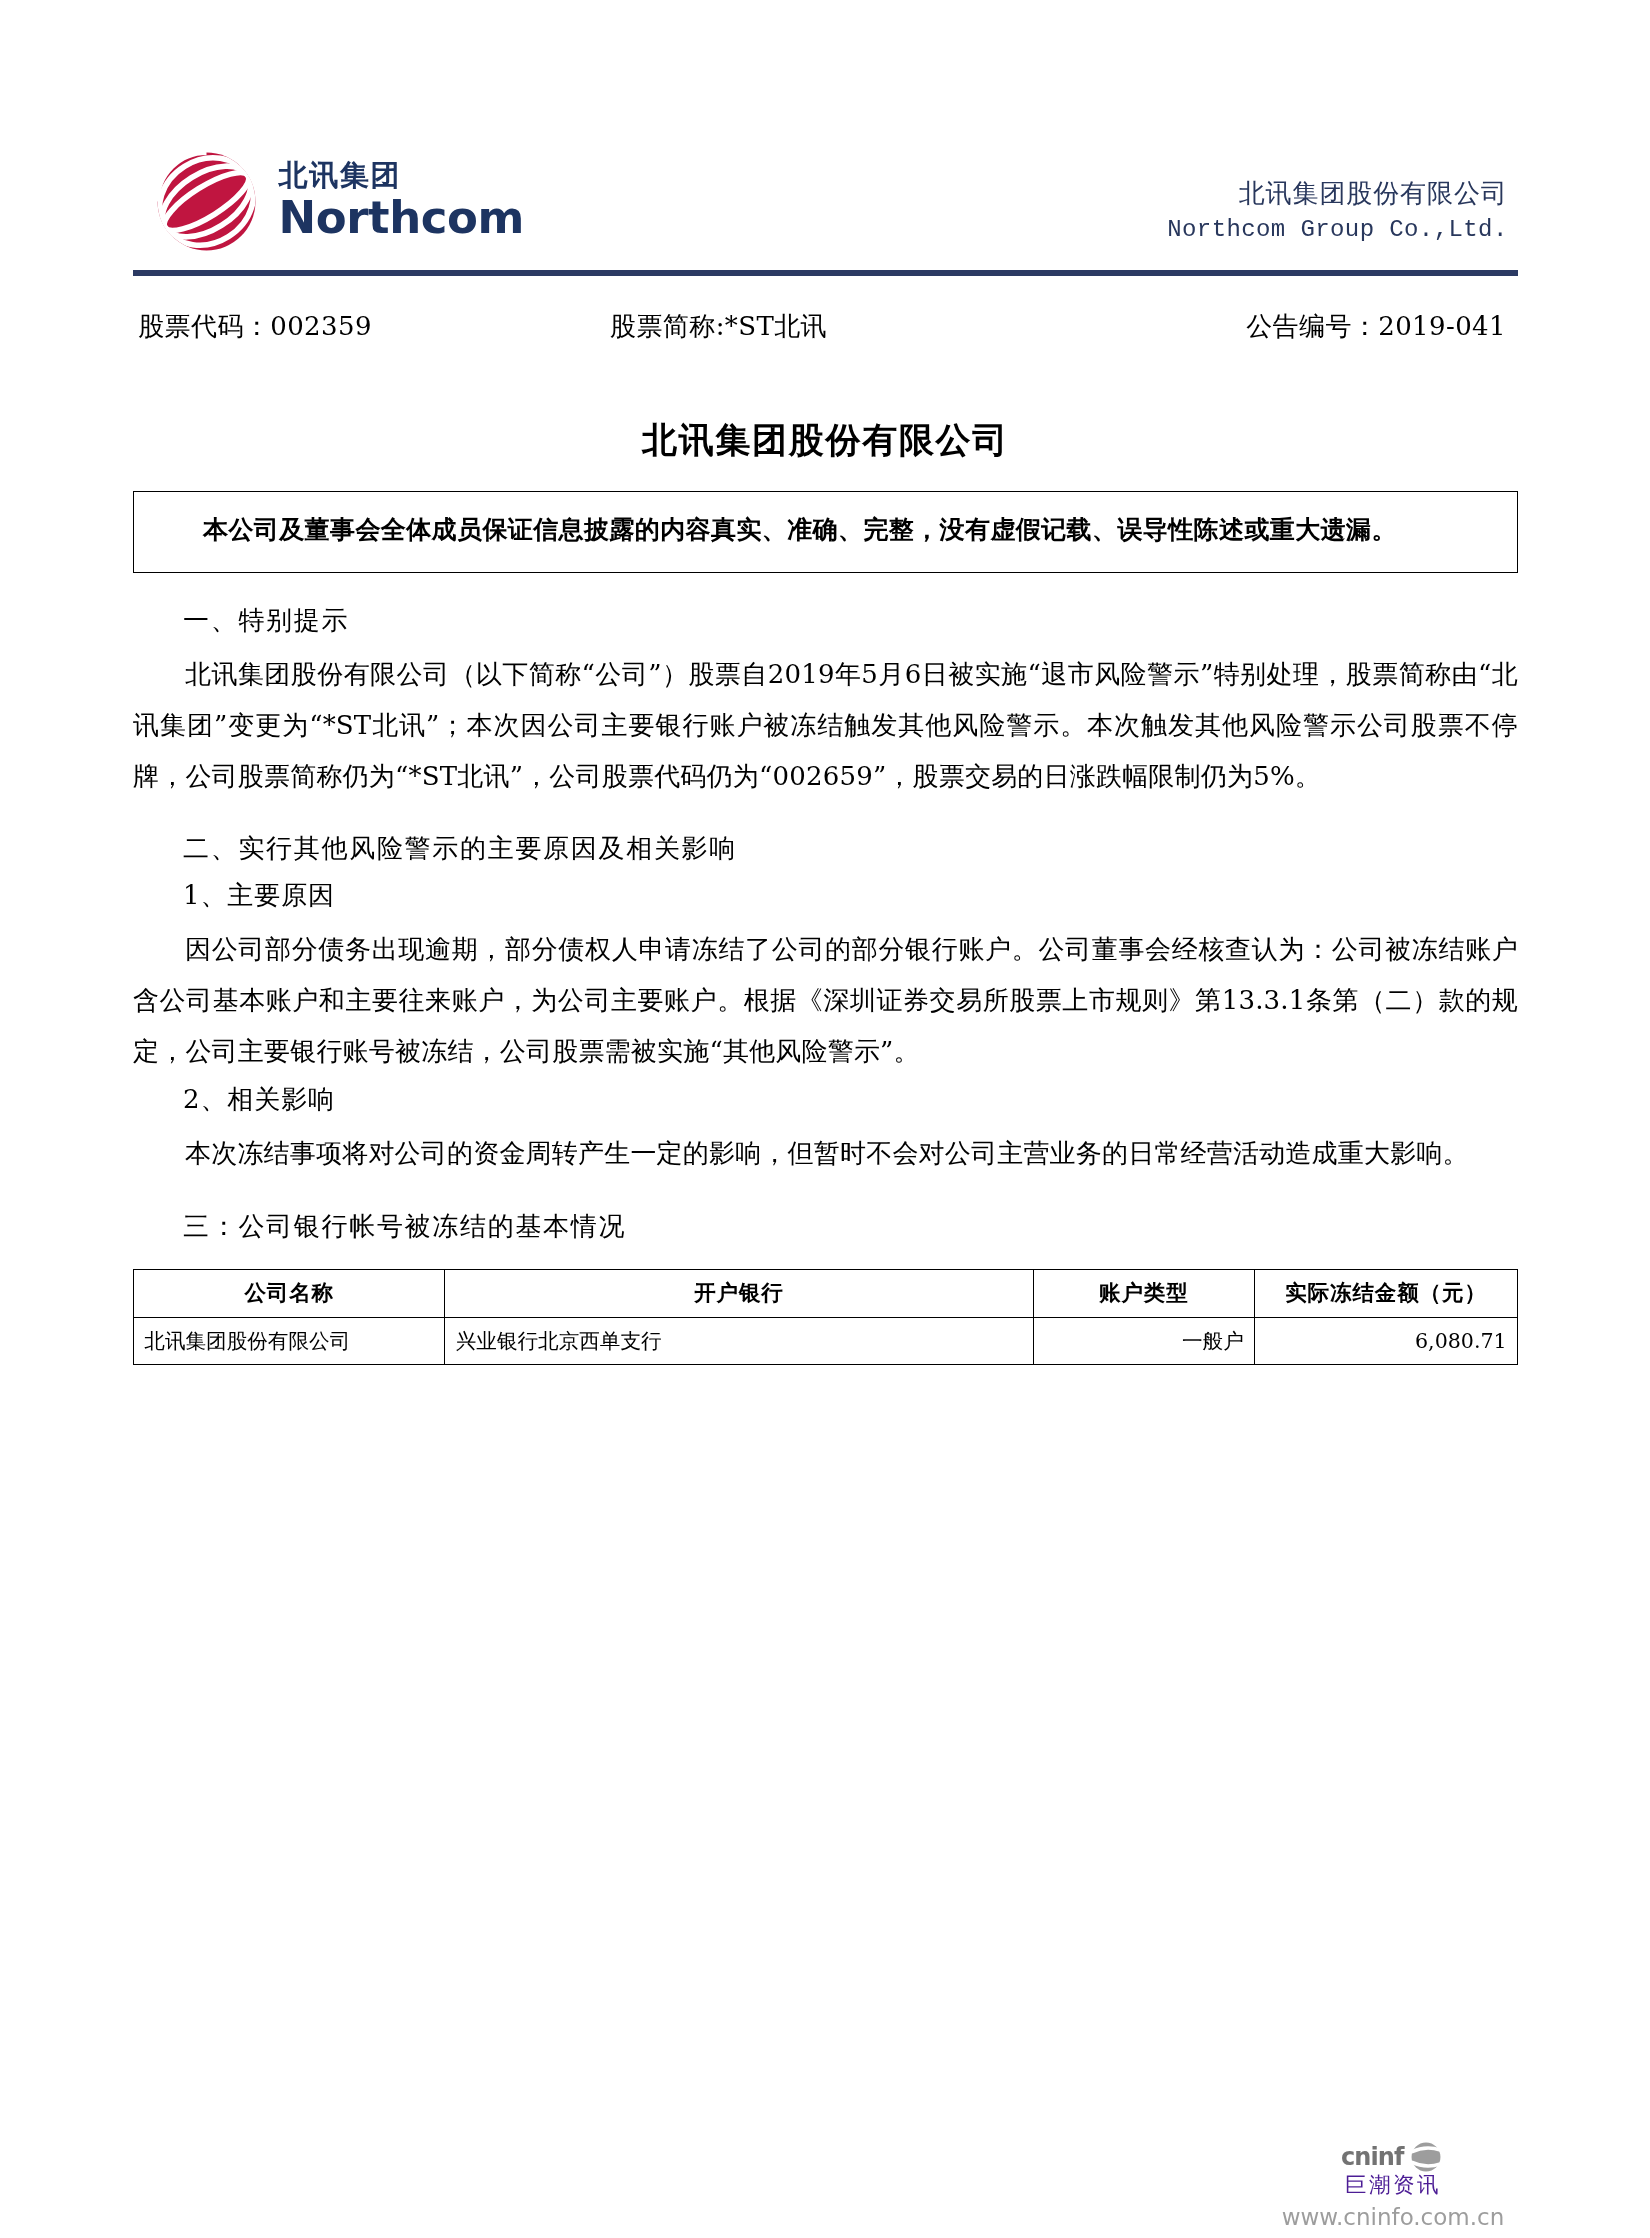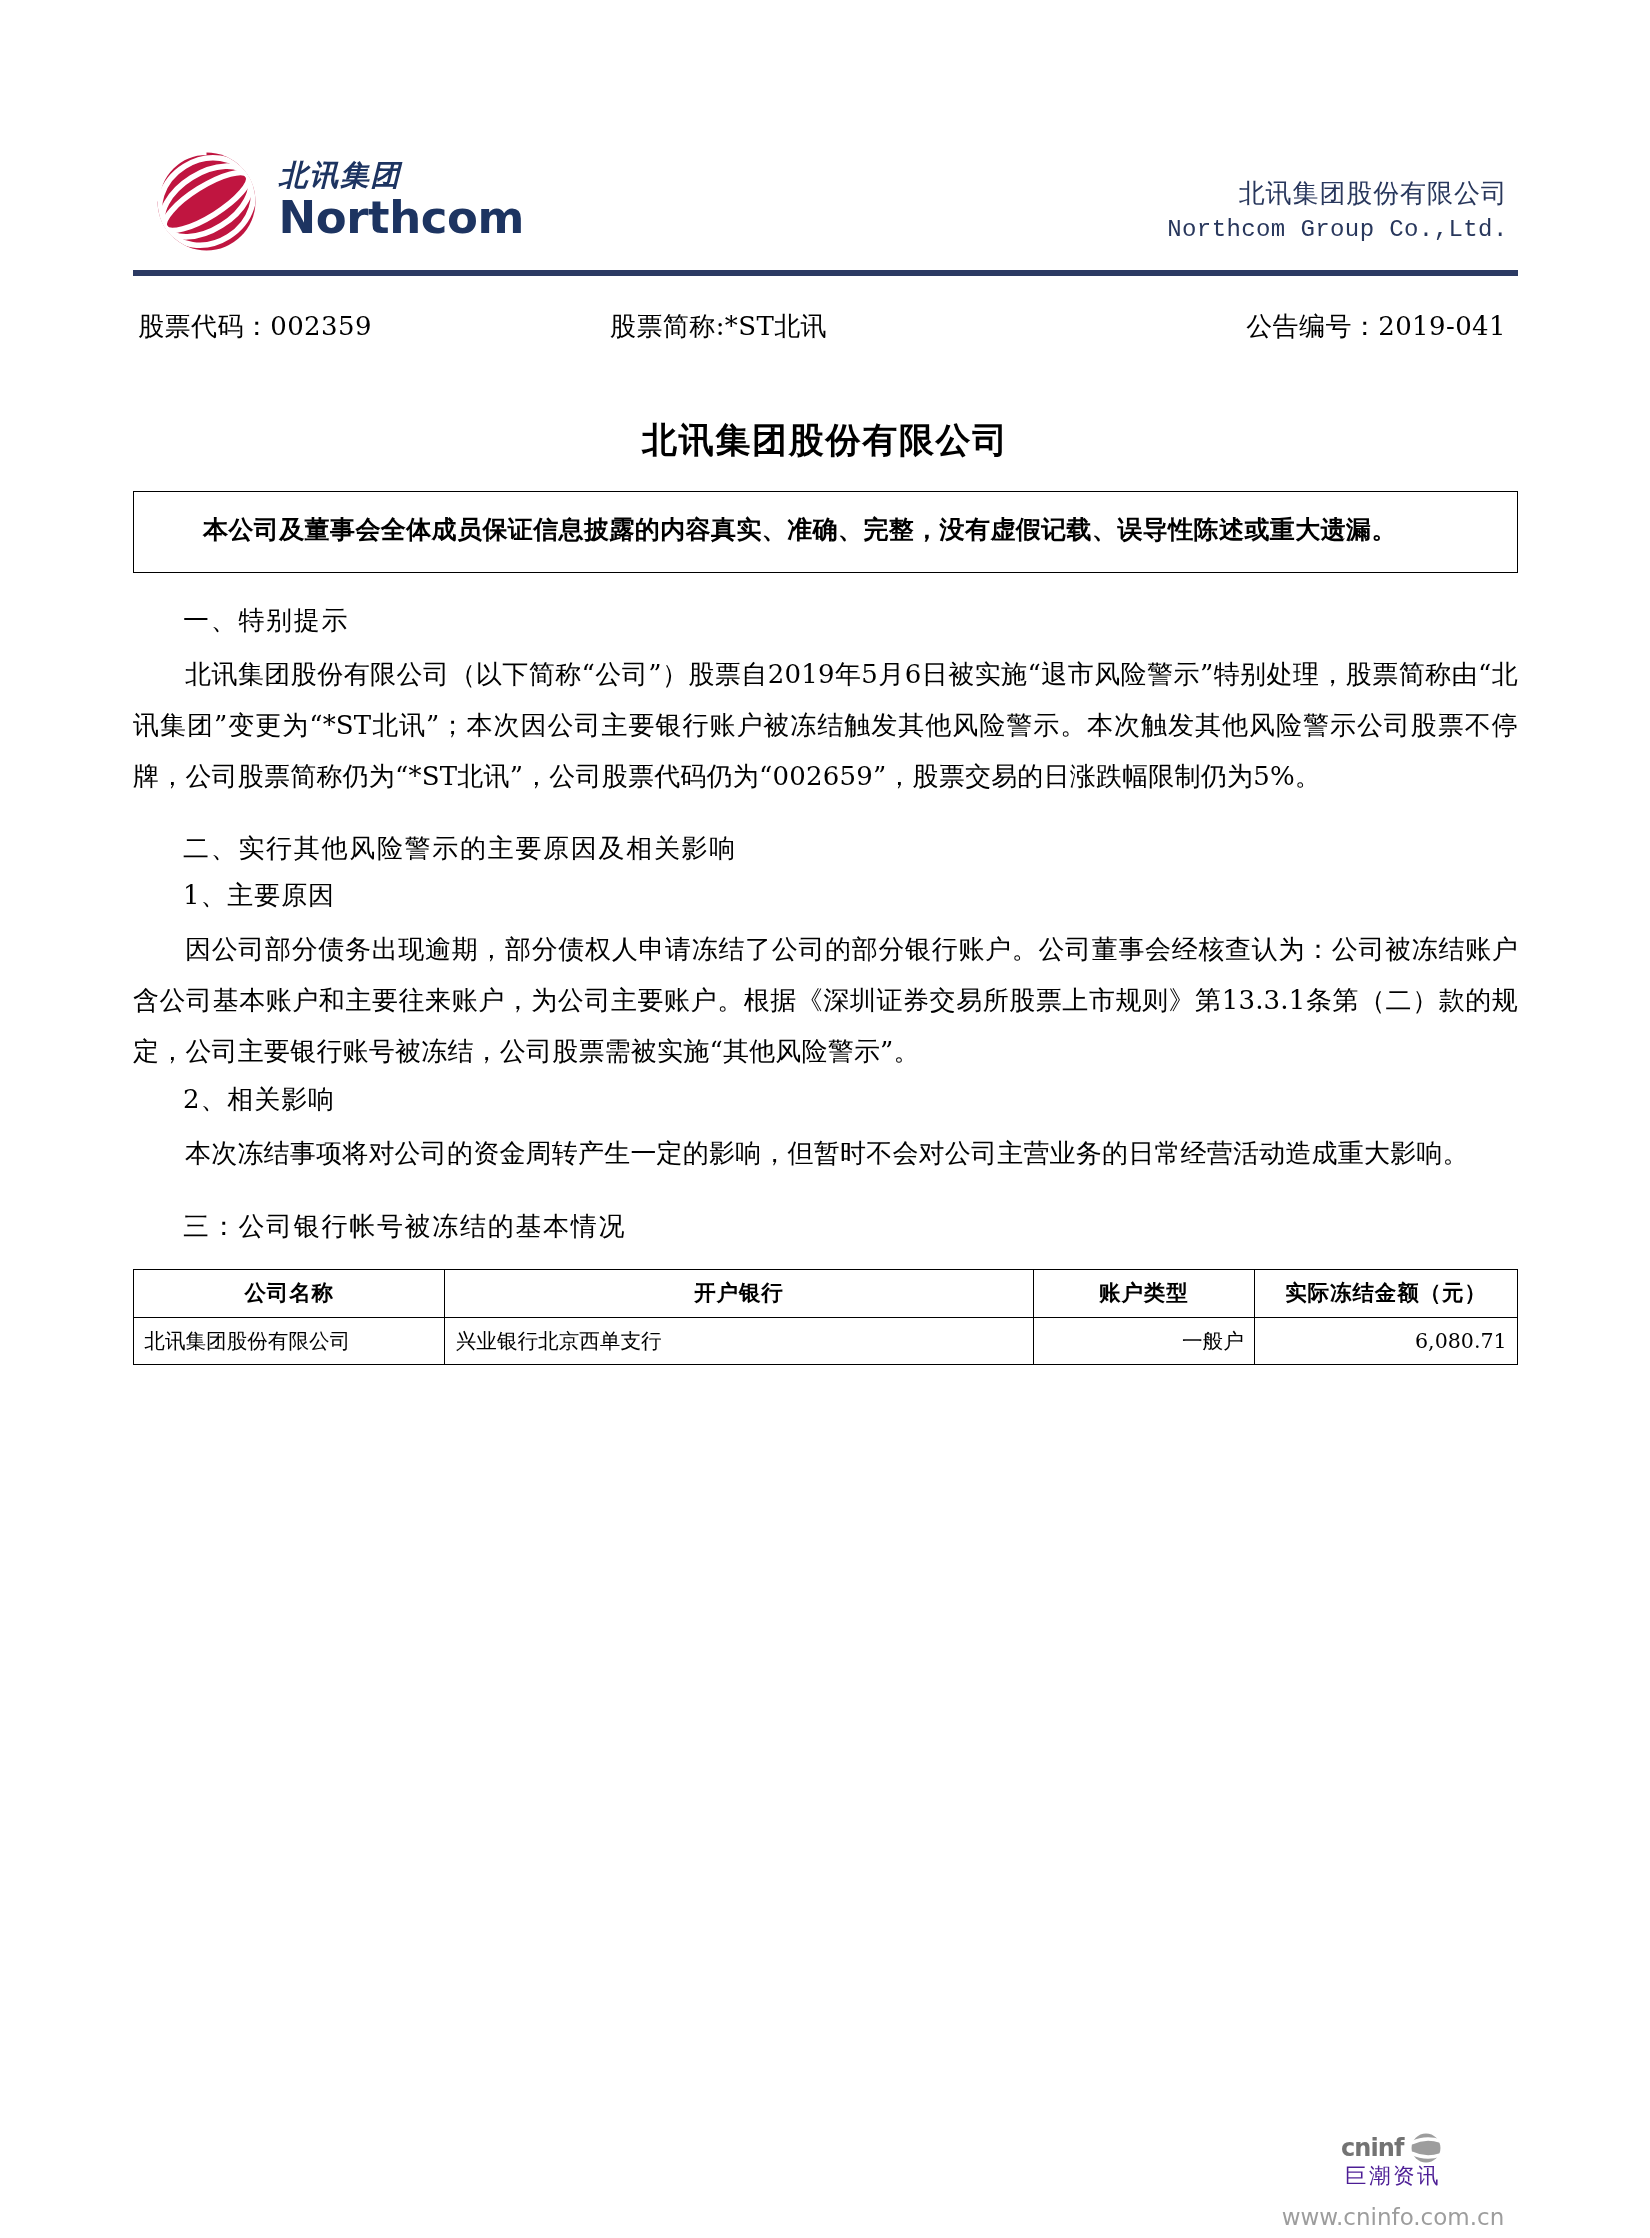--- a/index.html
+++ b/index.html
@@ -51,21 +51,20 @@
     justify-content: flex-end;
     padding-bottom: 3.4px;
   }
   .brand-cn {
     font-family: "DejaVu Sans", "Liberation Sans", sans-serif;
     font-size: 29px;
     font-weight: 700;
     letter-spacing: 1.7px;
     color: #1d3461;
     line-height: 1.15;
-    font-style: italic;
   }
   .brand-en {
     font-family: "DejaVu Sans", "Liberation Sans", sans-serif;
     font-size: 45px;
     font-weight: 700;
     letter-spacing: -0.4px;
     color: #1d3461;
     line-height: 1.05;
     margin-top: 1.7px;
   }
@@ -216,21 +215,21 @@
     font-size: 21.5px;
     color: #4c1d95;
     letter-spacing: 2.6px;
     margin-top: -3.4px;
   }
   .footer-url {
     font-family: "DejaVu Sans", "Liberation Sans", sans-serif;
     font-size: 23px;
     color: #9d9d9d;
     letter-spacing: 0px;
-    margin-top: 14px;
+    margin-top: 5px;
   }
 </style>
 </head>
 <body>
 
 <div class="page">
 
   <div class="letterhead">
 
     <div class="brand-left">

